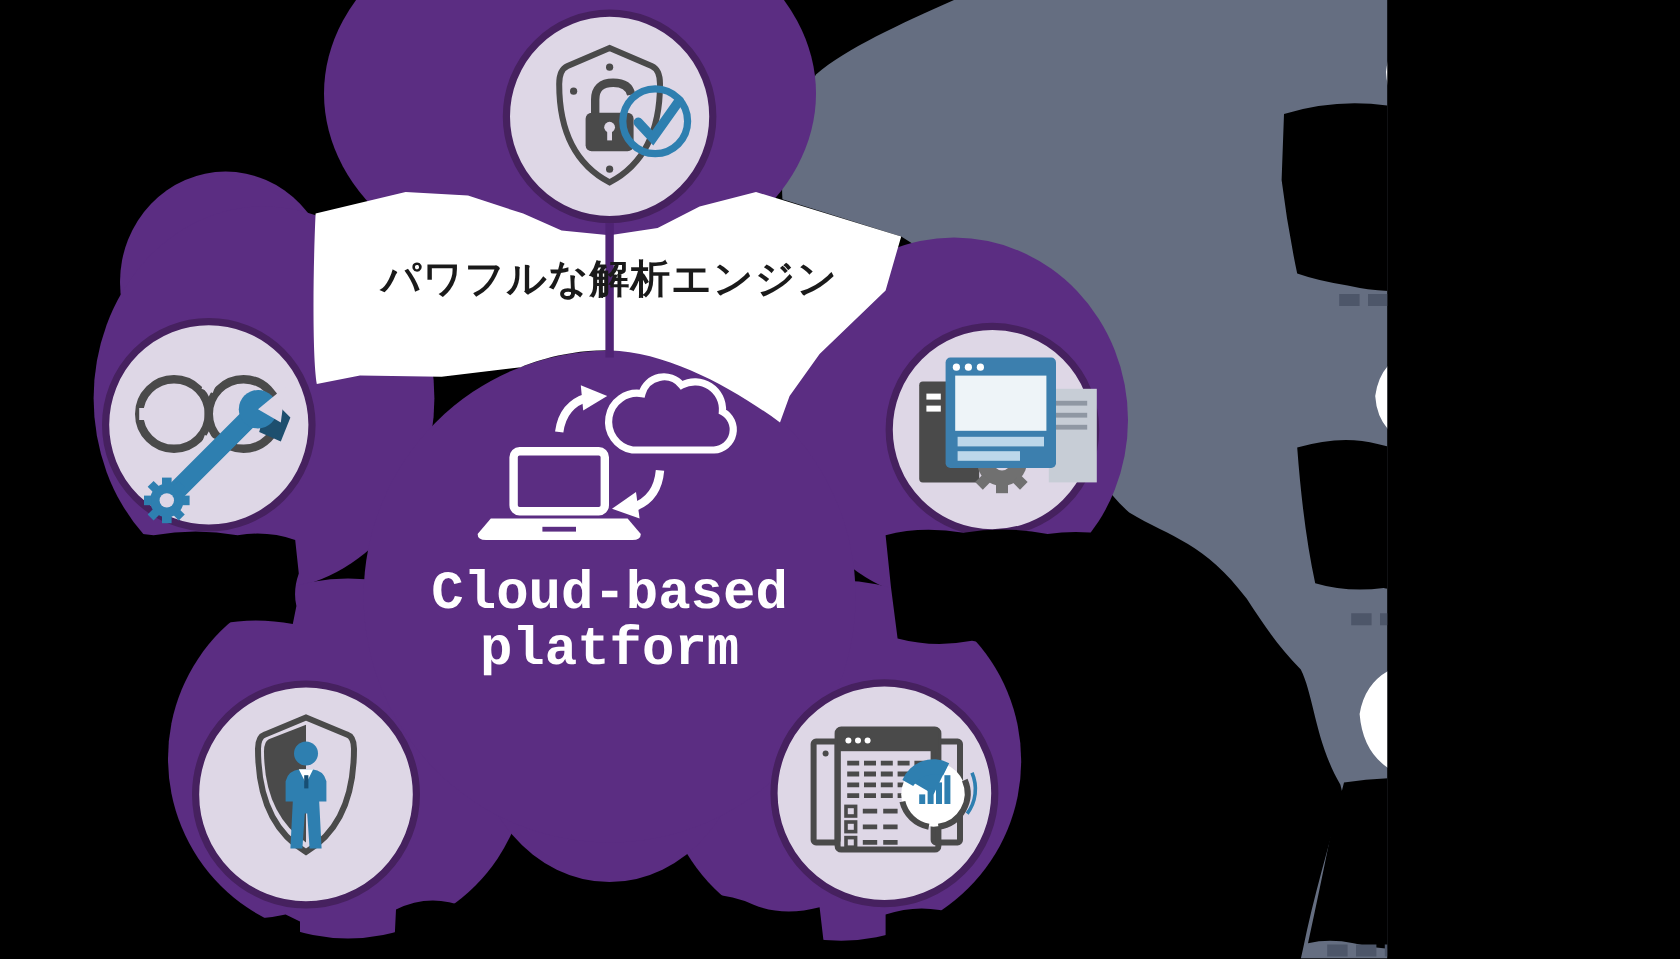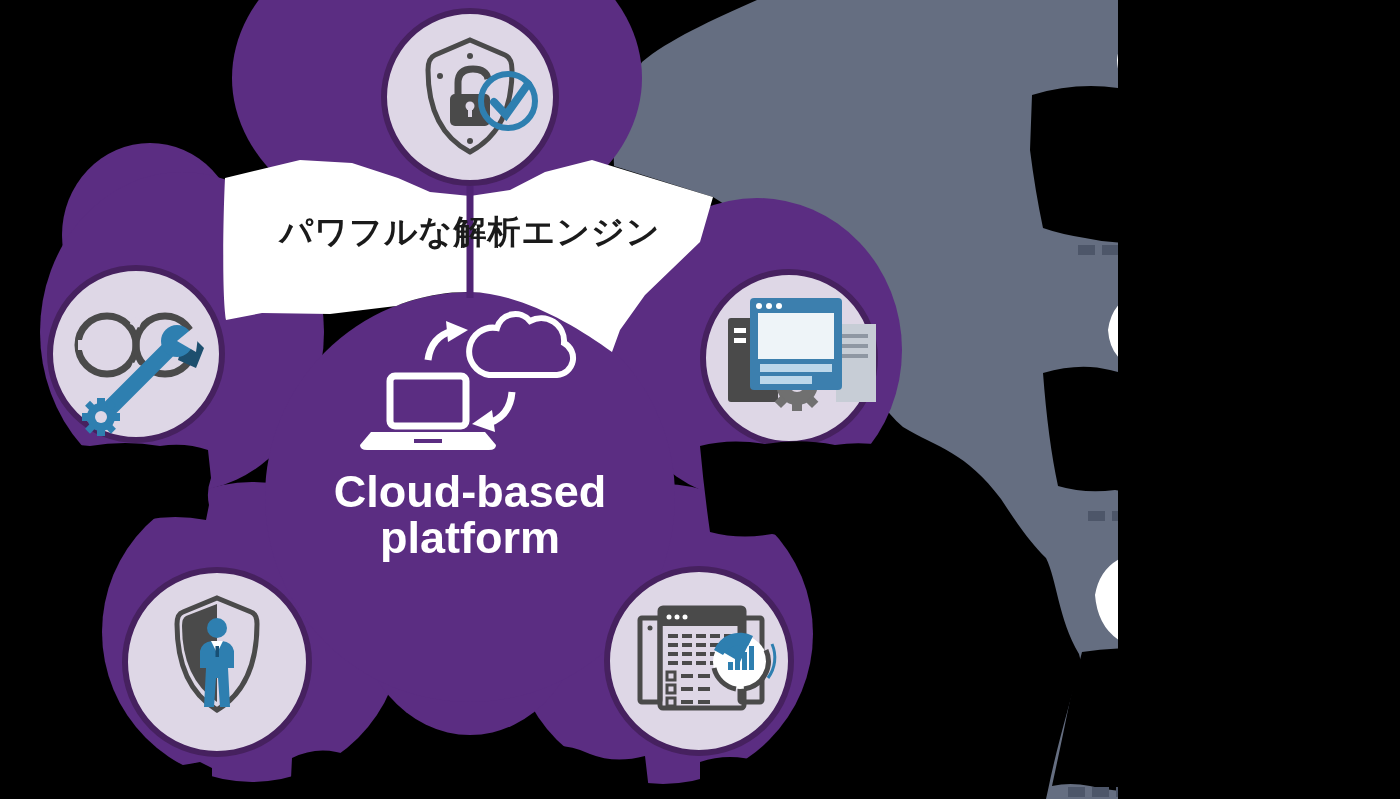--- a/index.html
+++ b/index.html
@@ -1,17 +1,17 @@
 <!DOCTYPE html>
 <html style="--black: #000000; --slate: #656e81; --purple: #5b2d82; --purple_dark: #46215f; --lavender: #ded7e6; --white: #ffffff; --blue: #2e7fb0; --icon_gray: #4a4a4a; --logo_teal: #2a9fa6; --logo_blue: #2b5f9e; --logo_green: #8cbf3c; --logo_purple: #6a3291;"><head>
 <meta charset="utf-8">
 <style>
   html,body{margin:0;padding:0;background:#000;}
   #stage{position:relative;width:1118px;height:799px;background:var(--black,#000);overflow:hidden;
-         font-family:Liberation Sans, sans-serif;}
+         font-family:Liberation Mono, monospace;margin-left:38px;}
   svg{display:block}
   .slate{fill:var(--slate,#656e81);}
   .purple{fill:var(--purple,#5b2d82);}
   .lav{fill:var(--lavender,#ded7e6);}
   .ring{stroke:var(--purple_dark,#46215f);stroke-width:6;}
   .blob{fill:var(--black,#000);}
   .cloudw{fill:var(--white,#ffffff);}
   .ico-gray{fill:var(--icon_gray,#4a4a4a);}
   .ico-gray-s{stroke:var(--icon_gray,#4a4a4a);fill:none;}
   .blue{fill:var(--blue,#2e7fb0);}

